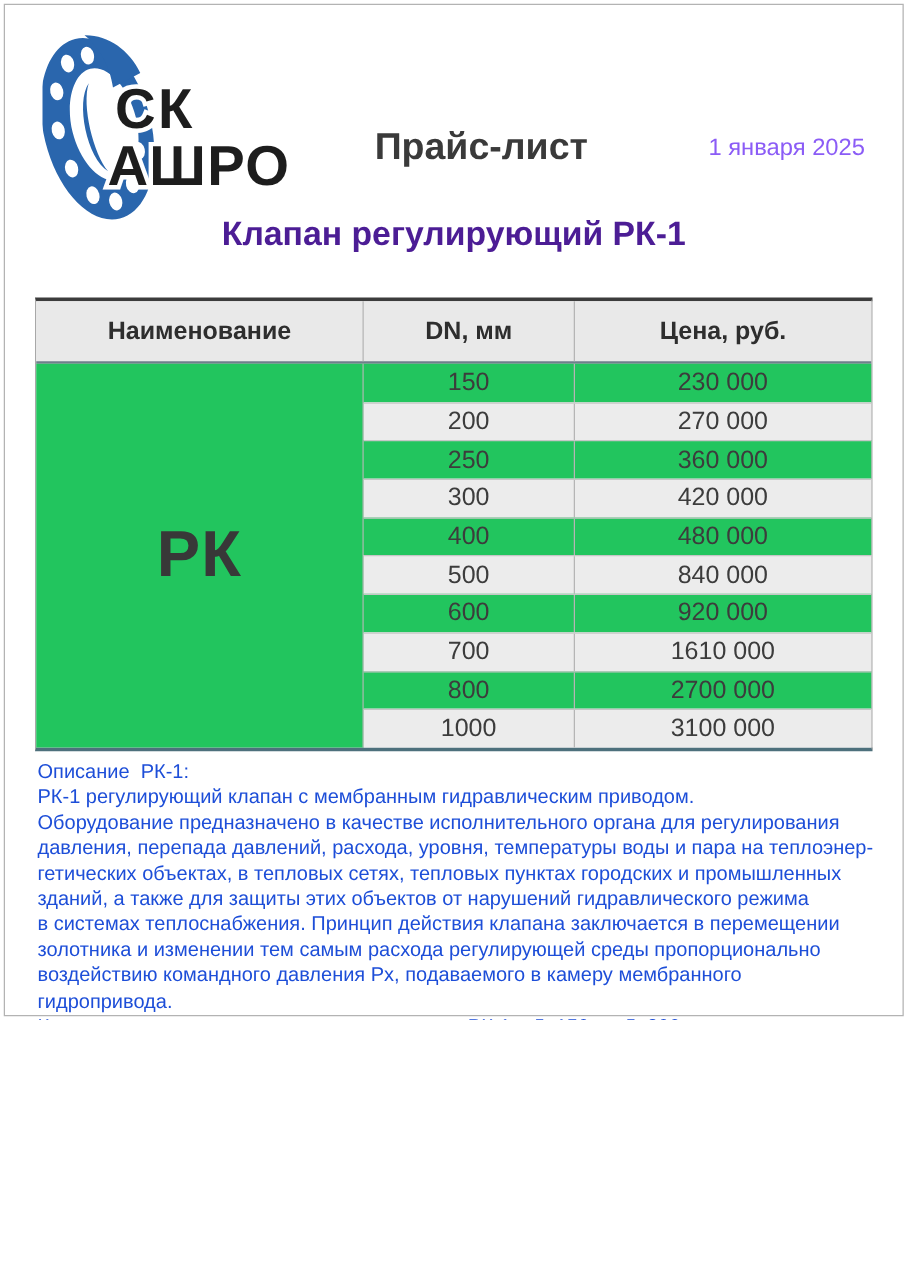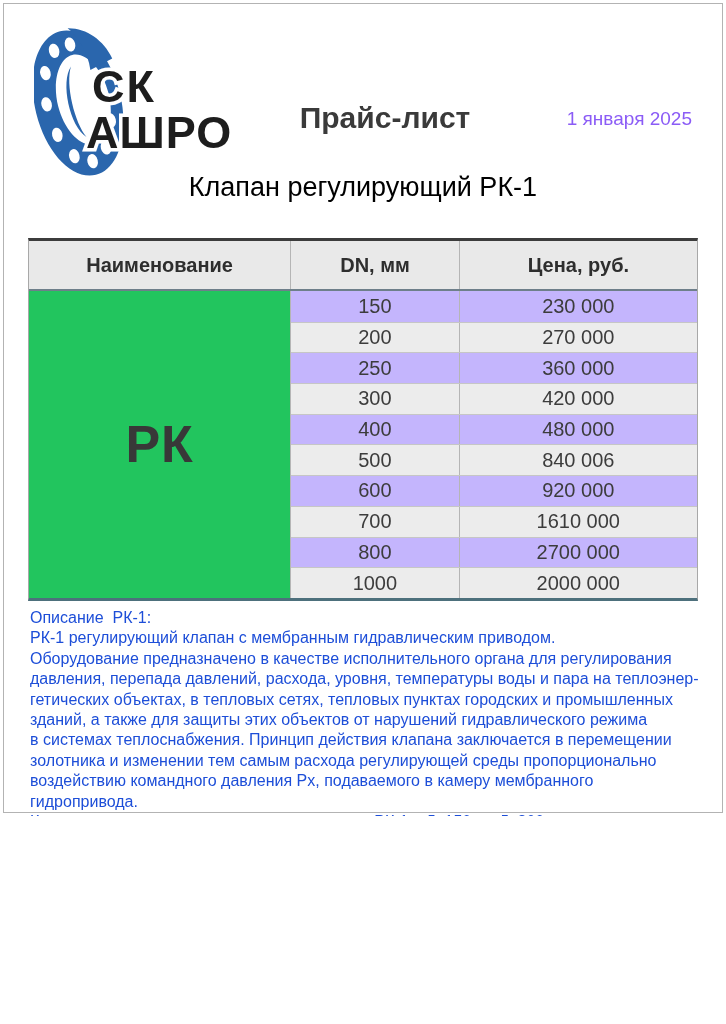--- a/index.html
+++ b/index.html
@@ -19,21 +19,21 @@
     position:absolute; top:101px; left:50%;
     transform:translateX(-50%) translateX(22px);
     font-size:30px; font-weight:bold; color:#3a3a3a; white-space:nowrap;
   }
   .doc-date {
     position:absolute; top:108px; right:34px;
     font-size:19px; color:#8b5cf6; white-space:nowrap;
   }
   .product-title {
     position:absolute; top:172px; left:0; right:0; text-align:center;
-    font-size:27px; font-weight:normal; color:#000000;
+    font-size:27px; font-weight:bold; color:#4c1d95;
   }
 
   
   .price-table {
     position:absolute; left:28px; top:238px; width:670px;
     border-left:1px solid #a8a8a8; border-right:1px solid #a8a8a8;
     border-top:3px solid #3c3c3c; border-bottom:3px solid #4d707c;
     font-size:20px;
   }
   .t-head {
@@ -49,21 +49,21 @@
   .c-price { width:35.5%;  }
   .t-head .c-name, .t-head .c-dn { border-right:1px solid #b5b5b5; }
 
   .t-body { display:flex; }
   .name-cell {
     width:39.25%; display:flex; align-items:center; justify-content:center;
     border-right:1px solid #b5b5b5; background:#22c55e;
     font-size:52px; font-weight:bold; color:#383838; letter-spacing:1px;
   }
   .rows { width:60.75%; display:flex; flex-direction:column; }
-  .row { display:flex; height:30.7px; background:#c4b5fd; }
+  .row { display:flex; height:30.7px; background:#22c55e; }
   .rows .row:nth-of-type(even) { background:#ececec; }
   .rows .row + .row { border-top:1px solid #c6c6c6; }
   .cell {
     display:flex; align-items:center; justify-content:center; color:#3c3c3c;
   }
   .cell.dn    { width:41.5%; border-right:1px solid #b5b5b5; }
   .cell.price { width:58.5%; }
 
   
   .description {
@@ -160,41 +160,41 @@
             <div class="cell price">420 000</div>
           </div>
 
           <div class="row">
             <div class="cell dn">400</div>
             <div class="cell price">480 000</div>
           </div>
 
           <div class="row">
             <div class="cell dn">500</div>
-            <div class="cell price">840 006</div>
+            <div class="cell price">840 000</div>
           </div>
 
           <div class="row">
             <div class="cell dn">600</div>
             <div class="cell price">920 000</div>
           </div>
 
           <div class="row">
             <div class="cell dn">700</div>
             <div class="cell price">1610 000</div>
           </div>
 
           <div class="row">
             <div class="cell dn">800</div>
             <div class="cell price">2700 000</div>
           </div>
 
           <div class="row">
             <div class="cell dn">1000</div>
-            <div class="cell price">2000 000</div>
+            <div class="cell price">3100 000</div>
           </div>
         </div>
     </div>
   </div>
 
   <div class="description">Описание  РК-1:
 РК-1 регулирующий клапан с мембранным гидравлическим приводом.
 Оборудование предназначено в качестве исполнительного органа для регулирования
 давления, перепада давлений, расхода, уровня, температуры воды и пара на теплоэнер-
 гетических объектах, в тепловых сетях, тепловых пунктах городских и промышленных

